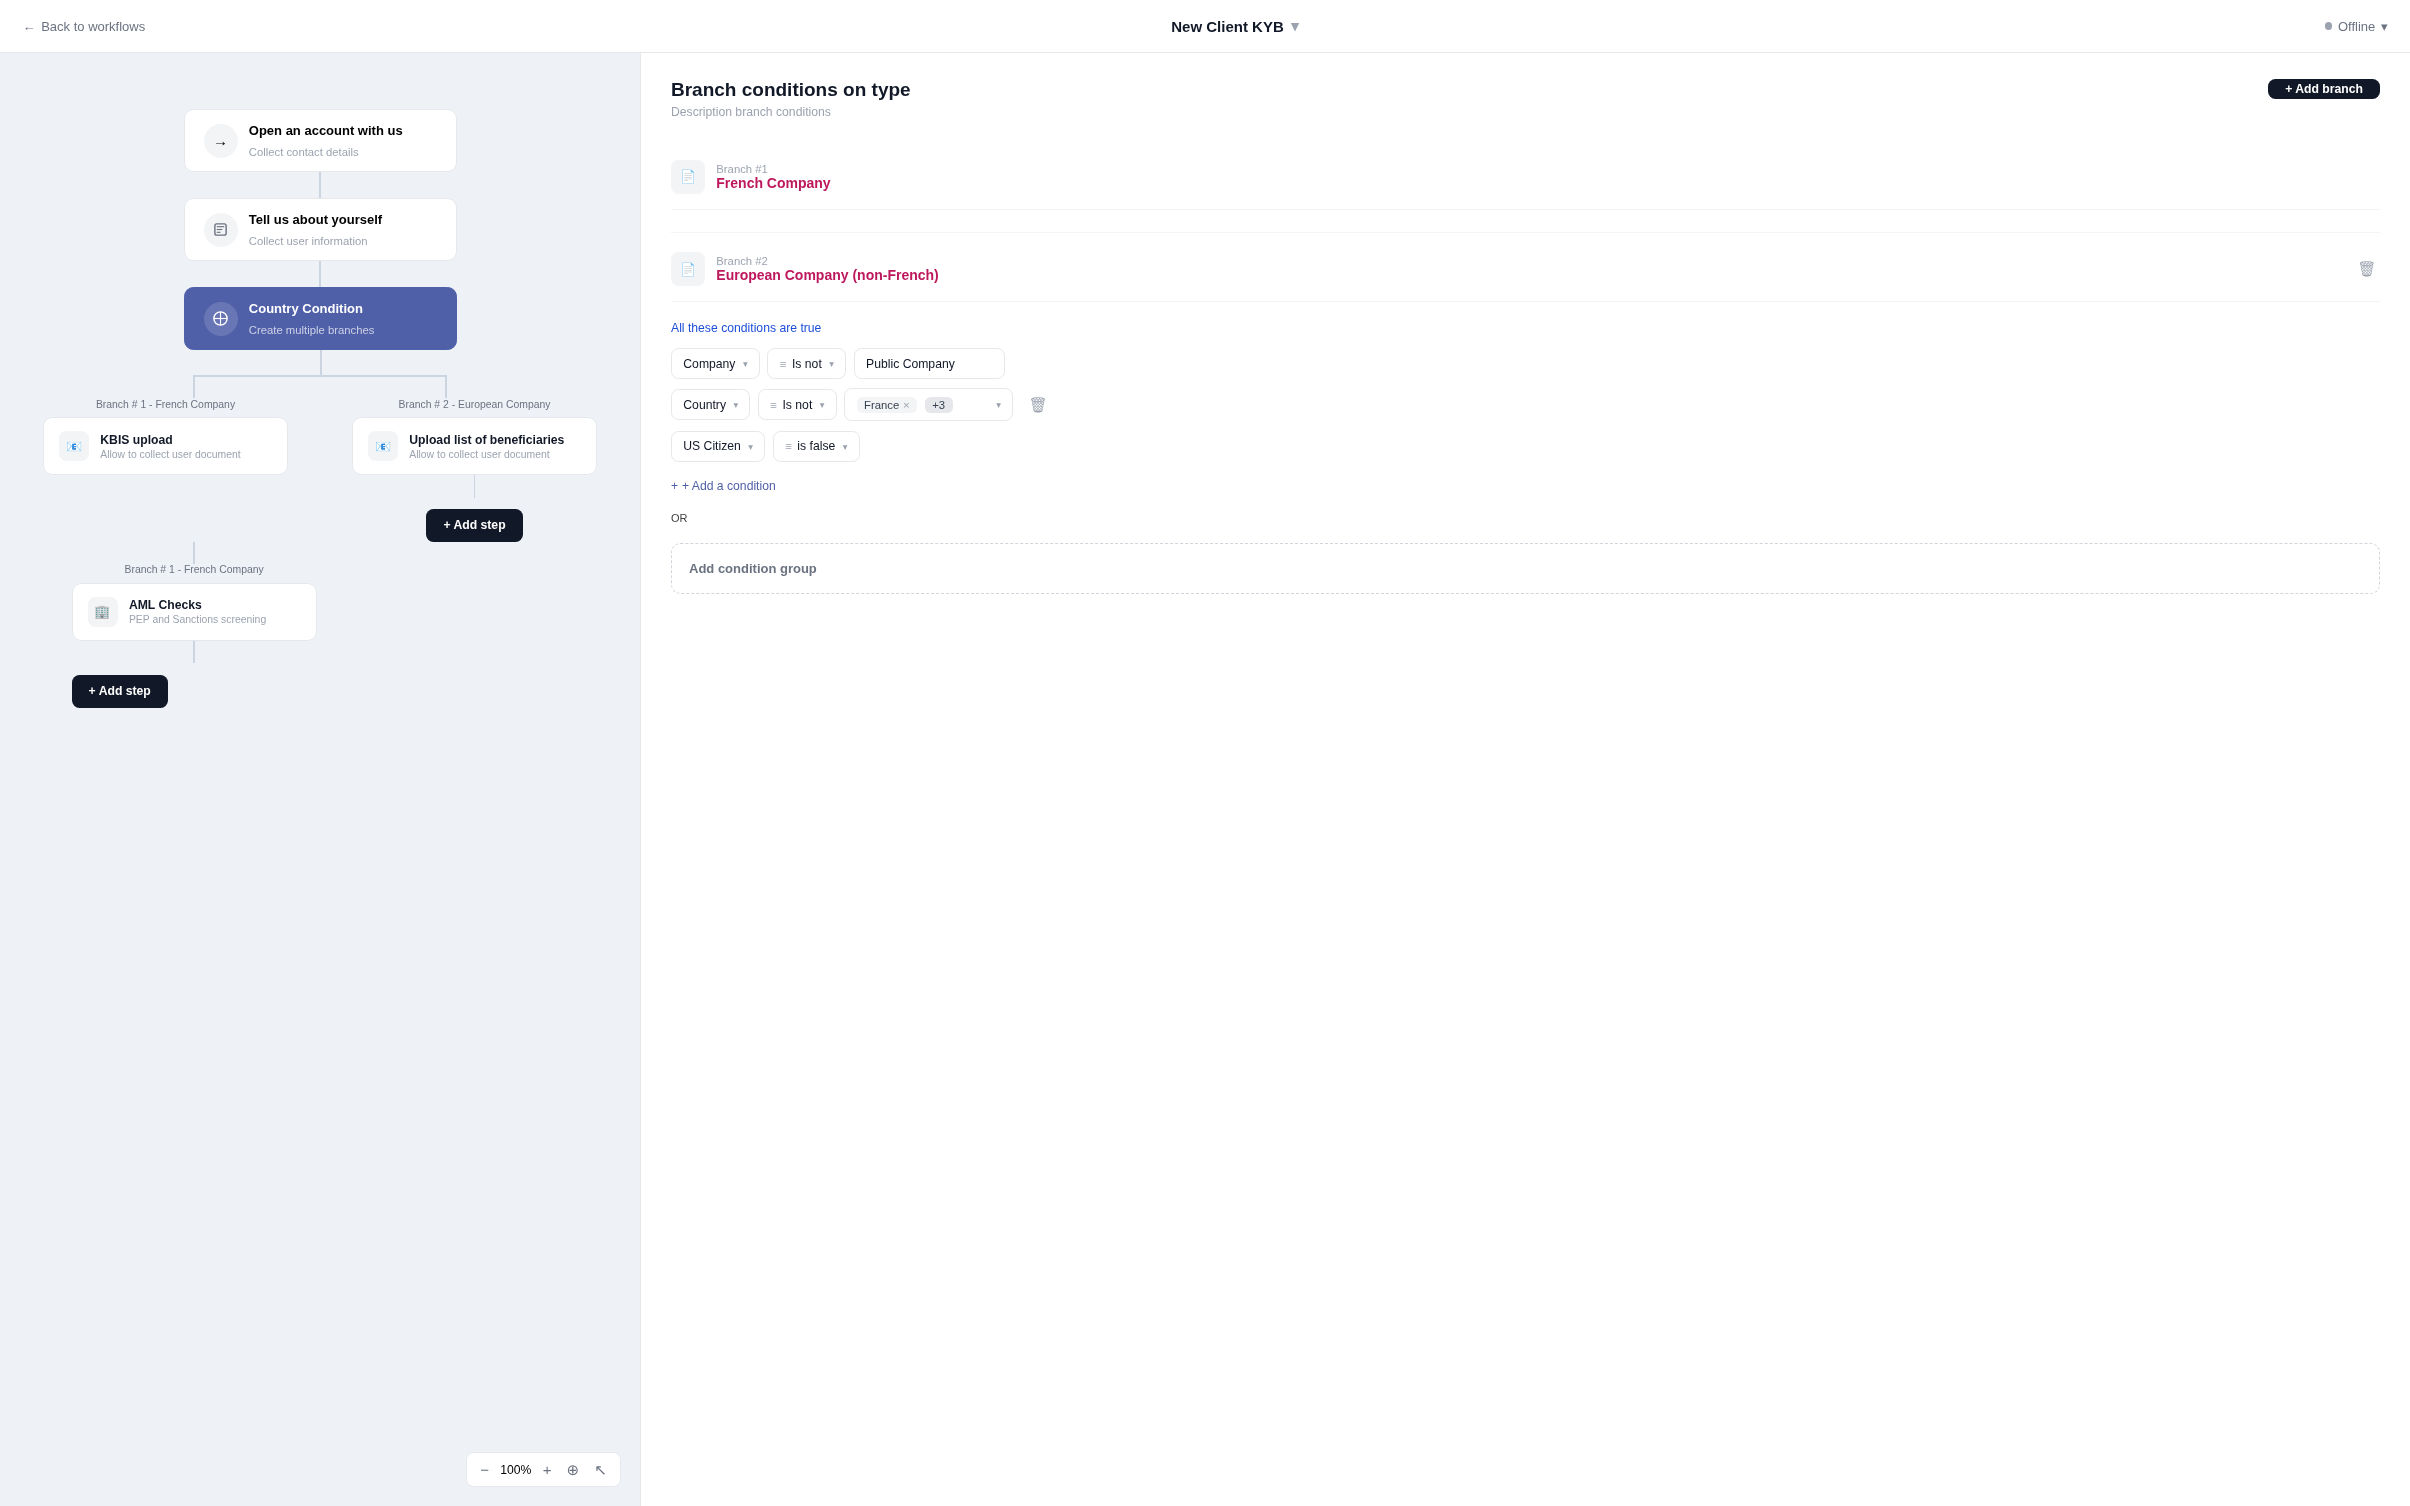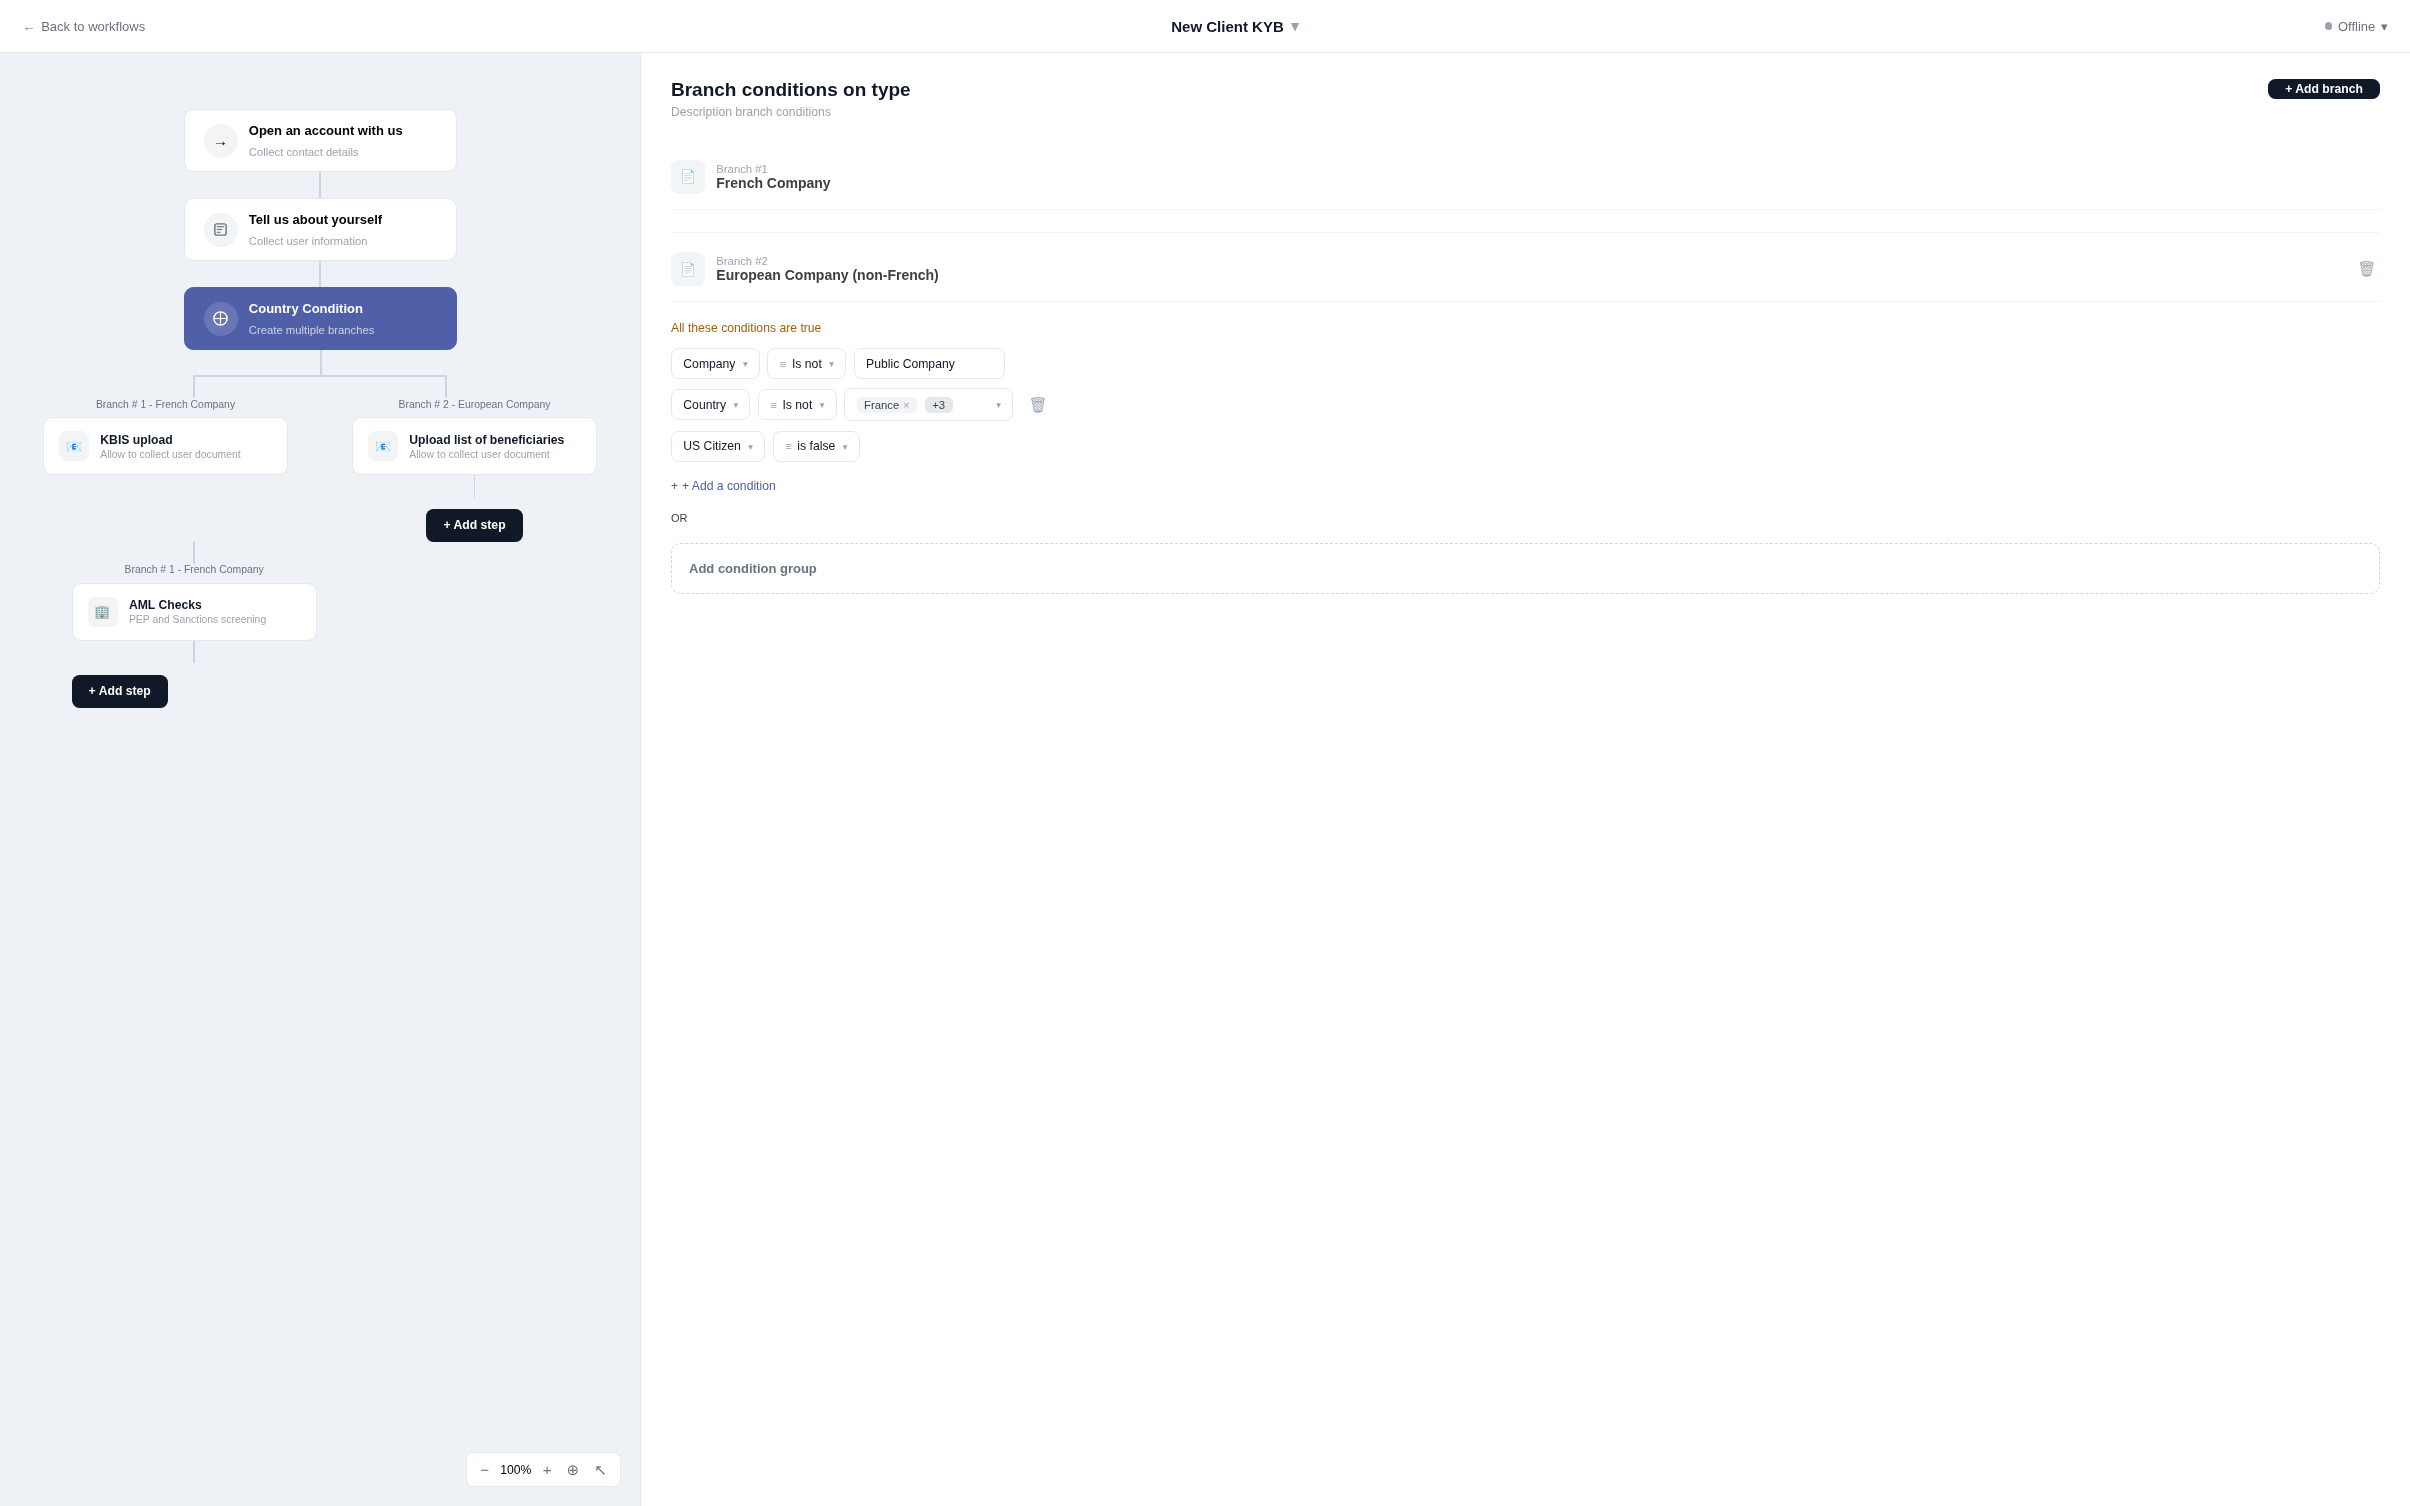--- a/index.html
+++ b/index.html
@@ -222,29 +222,29 @@
       border-radius: 7.5px;
       background: #f3f4f6;
       display: flex; align-items: center; justify-content: center;
       font-size: 13px;
       color: #6b7280;
     }
     .branch-section-num {
       font-size: 11.3px; color: #9ca3af;
     }
     .branch-section-name {
-      font-size: 14px; font-weight: 600; color: #404040;
+      font-size: 14px; font-weight: 600; color: #be185d;
     }
 
     
     .conditions-area {
       padding: 19px 0 0;
     }
     .conditions-label {
-      font-size: 12.2px; color: #a16207;
+      font-size: 12.2px; color: #1d4ed8;
       margin-bottom: 13px;
     }
 
     .condition-row {
       display: flex;
       align-items: center;
       gap: 7.5px;
       margin-bottom: 9.4px;
     }
     .condition-select {

